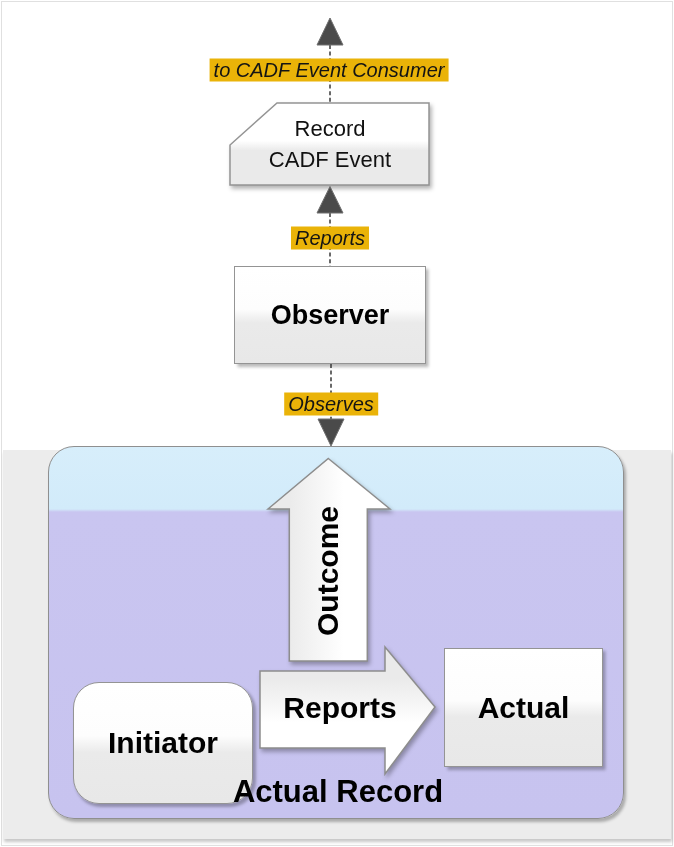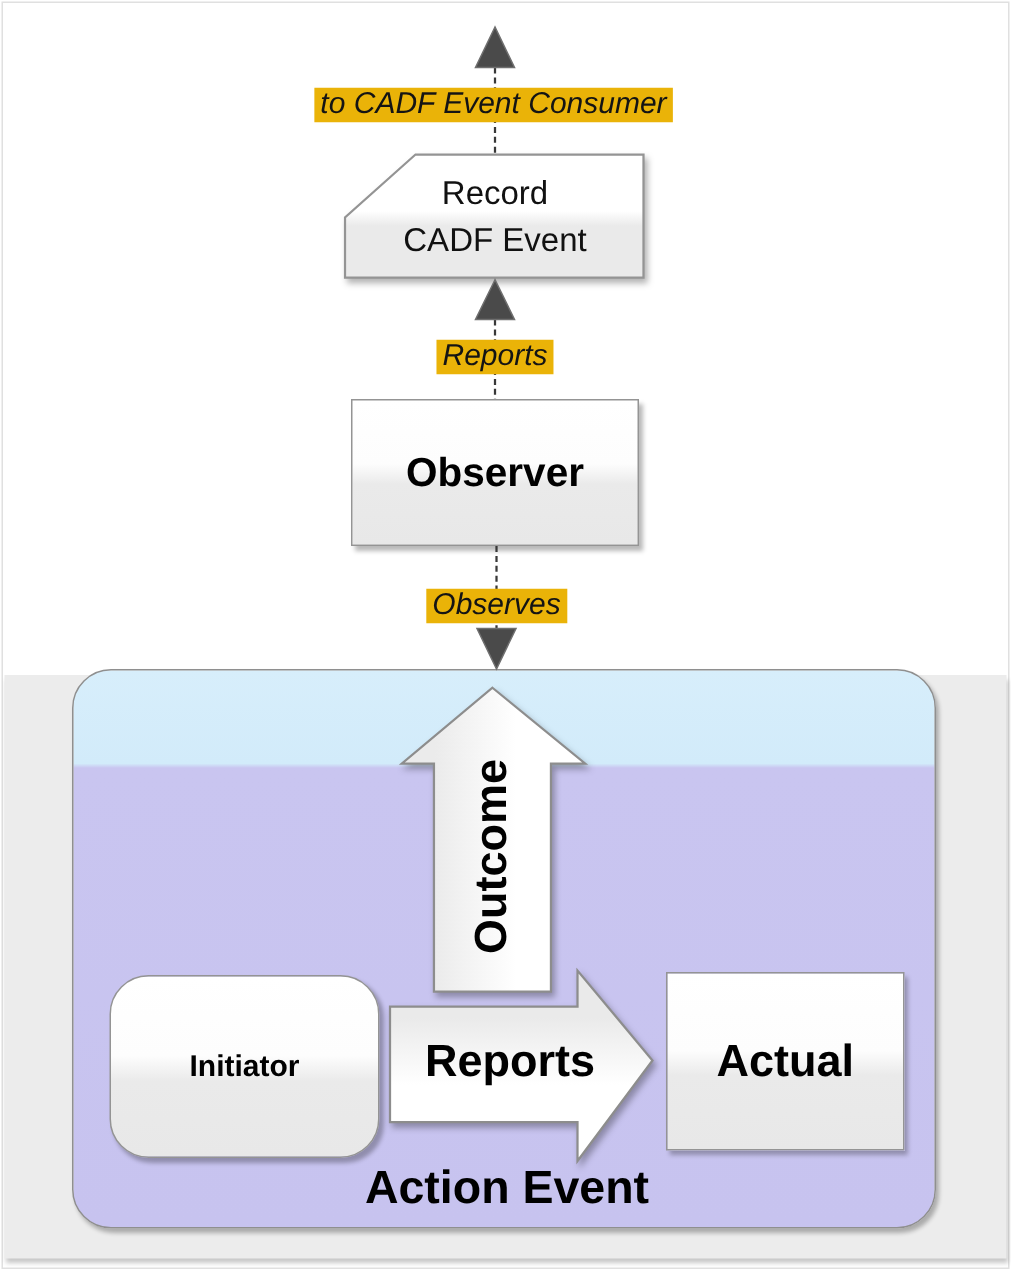--- a/index.html
+++ b/index.html
@@ -8,21 +8,21 @@
   #page-frame{left:1px;top:1px;width:670px;height:843px;border:1px solid #e0e0e0;}
   #gray-band{left:3px;top:450px;width:668px;height:389px;background:#ececec;box-shadow:1px 3px 3px rgba(0,0,0,0.22);}
   #event-container{left:48px;top:446px;width:574px;height:371px;border:1.6px solid #8f8f8f;border-radius:26px;
       background:linear-gradient(to bottom,#d7eefb 0px,#d2ebfa 62px,#c9c5f0 65px,#c7c3ef 100%);
       box-shadow:2px 3px 3px rgba(0,0,0,0.28);}
   .node{display:flex;align-items:center;justify-content:center;font-weight:bold;color:#000;
       border:1.4px solid #949494;
       background:linear-gradient(to bottom,#ffffff 0%,#fdfdfd 44%,#eaeaea 58%,#e8e8e8 100%);
       box-shadow:2.5px 3px 3px rgba(0,0,0,0.28);}
   #observer-box{left:234px;top:266px;width:190px;height:96px;font-size:27px;}
-  #initiator-box{left:73px;top:650px;width:178px;height:120px;font-size:20px;border-radius:26px;}
+  #initiator-box{left:73px;top:682px;width:178px;height:120px;font-size:30px;border-radius:26px;}
   #target-box{left:444px;top:648px;width:157px;height:117px;font-size:30px;}
   .lbl{font-style:italic;font-size:20px;color:#141414;background:#eab308;padding:0 4px;white-space:nowrap;transform:translate(-50%,-50%);}
   .lblpos-consumer{left:329px;top:70px;}
   .lblpos-reports{left:330px;top:238px;text-align:center;}
   .lblpos-observes{left:331px;top:404px;}
   #record-svg{left:229px;top:101px;width:203px;height:87px;filter:drop-shadow(2.5px 3px 2px rgba(0,0,0,0.3));}
   #record-text{left:231px;top:113px;width:198px;text-align:center;font-size:22px;color:#111;line-height:31px;}
   #outcome-svg{left:266px;top:457px;width:126px;height:206px;filter:drop-shadow(2.5px 3px 2px rgba(0,0,0,0.3));}
   #outcome-label{left:243px;top:554px;width:170px;height:34px;transform:rotate(-90deg);text-align:center;font-weight:bold;font-size:30px;color:#000;line-height:34px;}
   #action-svg{left:258px;top:645px;width:180px;height:132px;filter:drop-shadow(2.5px 3px 2px rgba(0,0,0,0.3));}
@@ -60,21 +60,21 @@
     </linearGradient>
   </defs>
   <polygon points="2,26 127,26 127,2 177,62 127,129 127,103 2,103" fill="url(#gAct)" stroke="#8d8d8d" stroke-width="1.5" stroke-linejoin="miter"></polygon>
 </svg>
 <div class="abs" id="action-label">Reports</div>
 
 <div class="abs node" id="target-box">
   <span>Actual</span>
 </div>
 
-<div class="abs" id="actual-event-label">Action Event</div>
+<div class="abs" id="actual-event-label">Actual Record</div>
 
 <svg class="abs" id="record-svg" viewBox="0 0 203 87">
   <defs>
     <linearGradient id="gRec" x1="0" y1="0" x2="0" y2="1">
       <stop offset="0.46" stop-color="#ffffff"></stop>
         <stop offset="0.58" stop-color="#eaeaea"></stop>
     </linearGradient>
   </defs>
   <polygon points="48,2 200,2 200,84 1,84 1,44" fill="url(#gRec)" stroke="#949494" stroke-width="1.5" stroke-linejoin="miter"></polygon>
 </svg>

